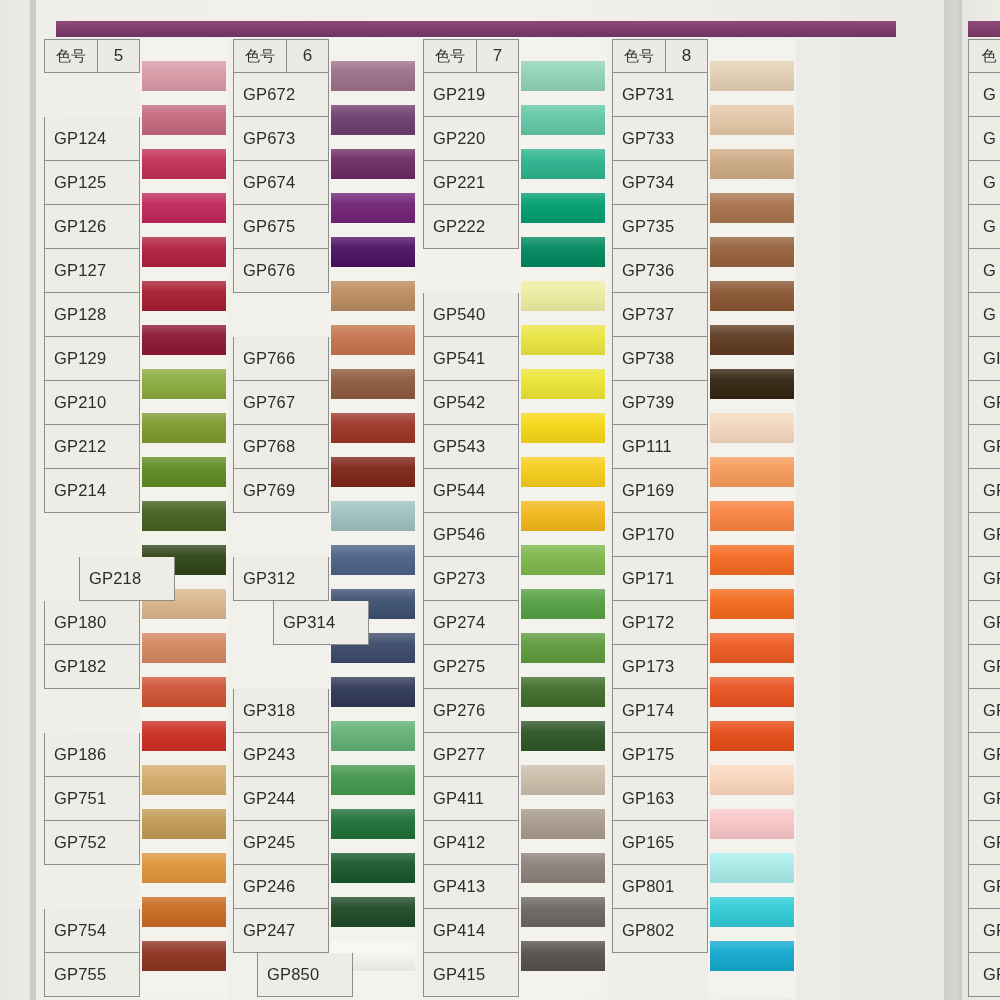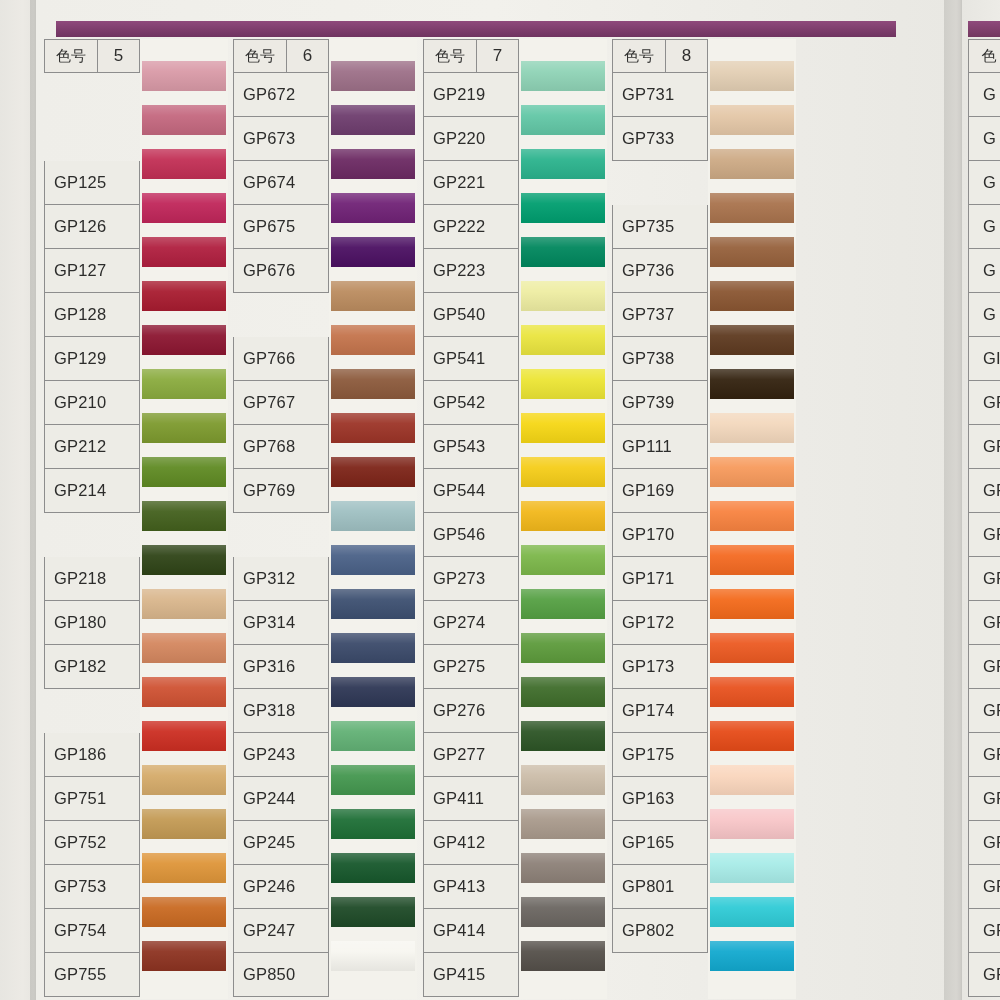--- a/index.html
+++ b/index.html
@@ -204,35 +204,35 @@
         </div>
         <div class="swatch" title="GP755" style="top: 902px; background: rgb(141, 51, 33);">
           <div class="sheen"></div>
         </div>
       </div>
       <div class="labelcol">
         <div class="hdr">
           <span class="cn">色号</span>
           <span class="num">5</span>
         </div>
+        <div class="code" style="top: 78px;">GP124</div>
         <div class="code" style="top: 122px;">GP125</div>
         <div class="code" style="top: 166px;">GP126</div>
         <div class="code" style="top: 210px;">GP127</div>
         <div class="code" style="top: 254px;">GP128</div>
         <div class="code" style="top: 298px;">GP129</div>
         <div class="code" style="top: 342px;">GP210</div>
         <div class="code" style="top: 386px;">GP212</div>
         <div class="code" style="top: 430px;">GP214</div>
-        <div class="code" style="top: 518px;">GP218</div>
+        <div class="code" style="top: 518px; margin-left: 35px;">GP218</div>
         <div class="code" style="top: 562px; text-align: right;">GP180</div>
         <div class="code" style="top: 606px;">GP182</div>
         <div class="code" style="top: 694px;">GP186</div>
         <div class="code" style="top: 738px;">GP751</div>
         <div class="code" style="top: 782px;">GP752</div>
-        <div class="code" style="top: 826px;">GP753</div>
         <div class="code" style="top: 870px;">GP754</div>
         <div class="code" style="top: 914px;">GP755</div>
       </div>
     </div>
     <div class="colblock" data-col="1">
       <div class="swatchcol">
         <div class="swatch" title="GP672" style="top: 22px; background: rgb(157, 112, 136);">
           <div class="sheen"></div>
         </div>
         <div class="swatch" title="GP673" style="top: 66px; background: rgb(110, 61, 110);">
@@ -304,29 +304,28 @@
         <div class="code" style="top: 34px;">GP672</div>
         <div class="code" style="top: 78px;">GP673</div>
         <div class="code" style="top: 122px;">GP674</div>
         <div class="code" style="top: 166px;">GP675</div>
         <div class="code" style="top: 210px;">GP676</div>
         <div class="code" style="top: 298px;">GP766</div>
         <div class="code" style="top: 342px;">GP767</div>
         <div class="code" style="top: 386px;">GP768</div>
         <div class="code" style="top: 430px;">GP769</div>
         <div class="code" style="top: 518px;">GP312</div>
-        <div class="code" style="top: 562px;">GP314</div>
-        <div class="code" style="top: 606px;">GP316</div>
+        <div class="code" style="top: 562px; margin-left: 40px;">GP314</div>
         <div class="code" style="top: 650px;">GP318</div>
         <div class="code" style="top: 694px;">GP243</div>
         <div class="code" style="top: 738px;">GP244</div>
         <div class="code" style="top: 782px;">GP245</div>
         <div class="code" style="top: 826px;">GP246</div>
         <div class="code" style="top: 870px;">GP247</div>
-        <div class="code" style="top: 914px;">GP850</div>
+        <div class="code" style="top: 914px; margin-left: 24px;">GP850</div>
       </div>
     </div>
     <div class="colblock" data-col="2">
       <div class="swatchcol">
         <div class="swatch" title="GP219" style="top: 22px; background: rgb(143, 211, 182);">
           <div class="sheen"></div>
         </div>
         <div class="swatch" title="GP220" style="top: 66px; background: rgb(98, 199, 166);">
           <div class="sheen"></div>
         </div>
@@ -390,21 +389,20 @@
       </div>
       <div class="labelcol">
         <div class="hdr">
           <span class="cn">色号</span>
           <span class="num">7</span>
         </div>
         <div class="code" style="top: 34px;">GP219</div>
         <div class="code" style="top: 78px;">GP220</div>
         <div class="code" style="top: 122px;">GP221</div>
         <div class="code" style="top: 166px;">GP222</div>
-        <div class="code" style="top: 210px;">GP223</div>
         <div class="code" style="top: 254px;">GP540</div>
         <div class="code" style="top: 298px;">GP541</div>
         <div class="code" style="top: 342px;">GP542</div>
         <div class="code" style="top: 386px;">GP543</div>
         <div class="code" style="top: 430px;">GP544</div>
         <div class="code" style="top: 474px;">GP546</div>
         <div class="code" style="top: 518px;">GP273</div>
         <div class="code" style="top: 562px;">GP274</div>
         <div class="code" style="top: 606px;">GP275</div>
         <div class="code" style="top: 650px;">GP276</div>
@@ -482,20 +480,21 @@
           <div class="sheen"></div>
         </div>
       </div>
       <div class="labelcol">
         <div class="hdr">
           <span class="cn">色号</span>
           <span class="num">8</span>
         </div>
         <div class="code" style="top: 34px;">GP731</div>
         <div class="code" style="top: 78px;">GP733</div>
+        <div class="code" style="top: 122px;">GP734</div>
         <div class="code" style="top: 166px;">GP735</div>
         <div class="code" style="top: 210px;">GP736</div>
         <div class="code" style="top: 254px;">GP737</div>
         <div class="code" style="top: 298px;">GP738</div>
         <div class="code" style="top: 342px;">GP739</div>
         <div class="code" style="top: 386px;">GP111</div>
         <div class="code" style="top: 430px;">GP169</div>
         <div class="code" style="top: 474px;">GP170</div>
         <div class="code" style="top: 518px;">GP171</div>
         <div class="code" style="top: 562px;">GP172</div>

